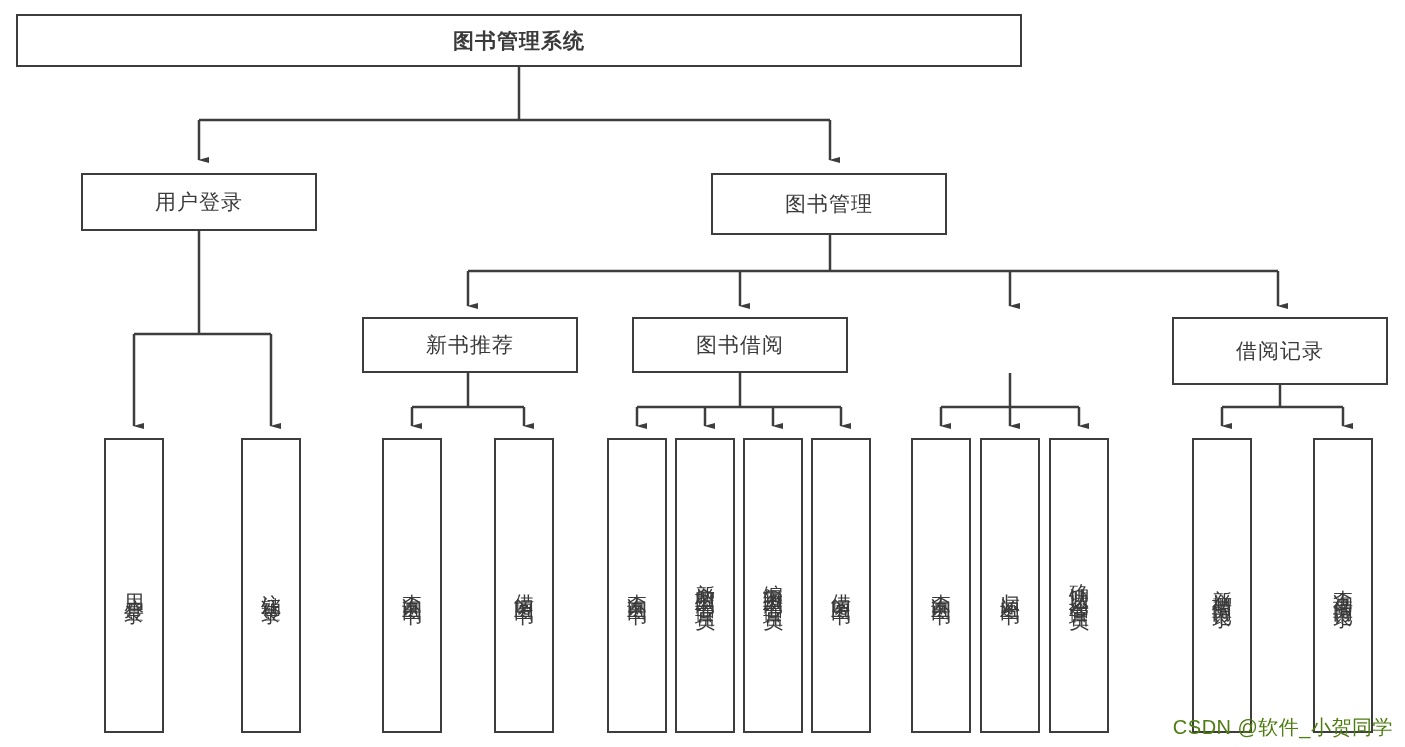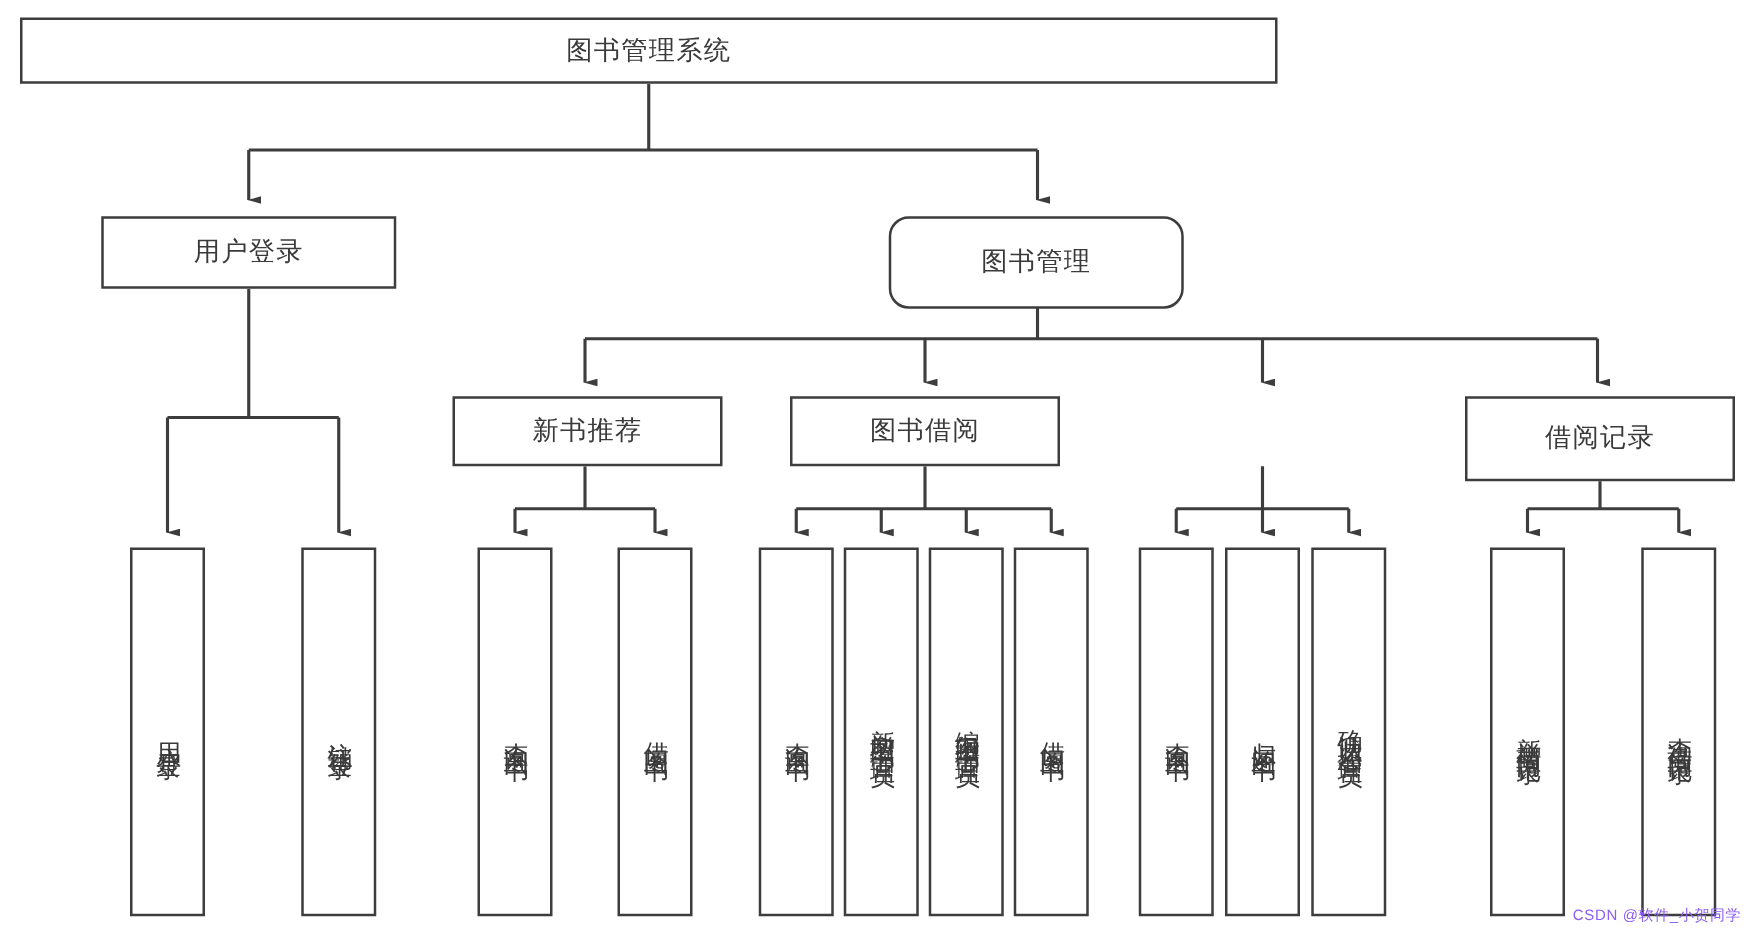--- a/index.html
+++ b/index.html
@@ -52,22 +52,22 @@
   .node.vert .vtext {
     writing-mode: vertical-rl;
     text-orientation: upright;
     display: block;
     white-space: nowrap;
   }
   .watermark {
     position: absolute;
     right: 12px;
     bottom: 6px;
-    font-size: 12px;
-    color: #8b5cf6;
+    font-size: 20px;
+    color: #4d7c0f;
     letter-spacing: 0.5px;
     z-index: 5;
     white-space: nowrap;
   }
 </style>
 </head>
 <body>
 
 <div id="canvas">
 
@@ -114,28 +114,28 @@
       <path d="M1010,407 L1010,426" marker-end="url(#arrow)"></path>
       <path d="M1079,407 L1079,426" marker-end="url(#arrow)"></path>
 
       <path d="M1280,373 L1280,407"></path>
       <path d="M1222,407 L1343,407"></path>
       <path d="M1222,407 L1222,426" marker-end="url(#arrow)"></path>
       <path d="M1343,407 L1343,426" marker-end="url(#arrow)"></path>
     </g>
   </svg>
 
-  <div class="node horiz" style="left:16px; top:14px; width:1006px; height:53px;">
+  <div class="node horiz" style="left:16px; top:14px; width:1006px; height:53px;font-weight:bold;">
     <span>图书管理系统</span>
   </div>
 
   <div class="node horiz" style="left:81px; top:173px; width:236px; height:58px;">
     <span>用户登录</span>
   </div>
-  <div class="node horiz" style="left:711px; top:173px; width:236px; height:74px;border-radius:16px;">
+  <div class="node horiz" style="left:711px; top:173px; width:236px; height:62px;">
     <span>图书管理</span>
   </div>
 
   <div class="node horiz" style="left:632px; top:317px; width:216px; height:56px;">
     <span>图书借阅</span>
   </div>
   <div class="node horiz" style="left:362px; top:317px; width:216px; height:56px;">
     <span>新书推荐</span>
   </div>
   <div class="node horiz" style="left:1172px; top:317px; width:216px; height:68px;">

